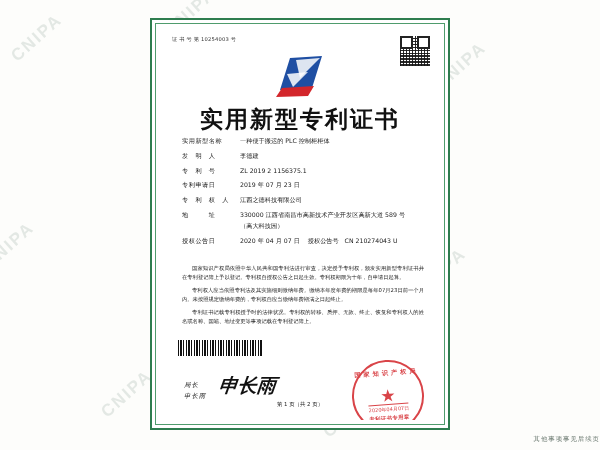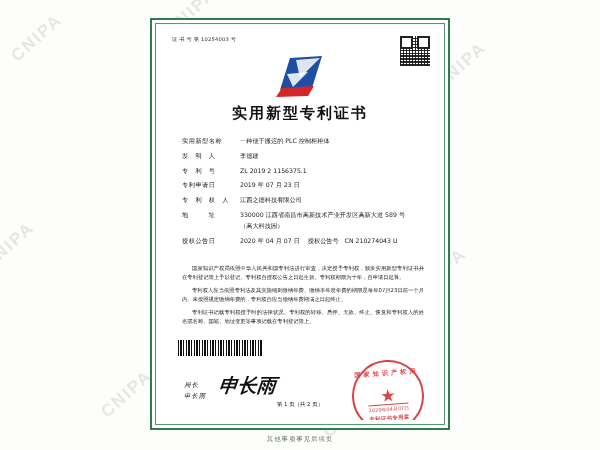--- a/index.html
+++ b/index.html
@@ -83,21 +83,21 @@
   .emblem {
     position:absolute; left:50%; top:26px; transform:translateX(-50%);
     width:80px; height:44px;
   }
   .emblem svg { display:block; }
 
   
   .title {
     position:absolute; left:0; right:0; top:76px;
     text-align:center;
-    font-size:15px;
+    font-size:23px;
     font-weight:bold;
     color:#111;
     letter-spacing:2px;
     font-family:Liberation Sans, sans-serif;
   }
 
   
   .fields {
     position:absolute; left:22px; right:16px; top:108px;
     font-size:6.2px; color:#1a1a1a; line-height:1.5;
@@ -170,21 +170,21 @@
   }
 
   
   .pagenum {
     position:absolute; left:0; right:0; bottom:12px;
     text-align:center; font-size:5.4px; color:#222;
   }
   
   .bottomcap {
     position:absolute; left:0; right:0; bottom:6px;
-    text-align:center; font-size:6.4px; color:#6d7b72;
+    text-align:right; font-size:6.4px; color:#6d7b72;
     letter-spacing:1px;
   }
 </style>
 </head>
 <body>
 
 <div id="page">
 
   <div class="wm wm1">CNIPA</div>
   <div class="wm wm2">CNIPA</div>

